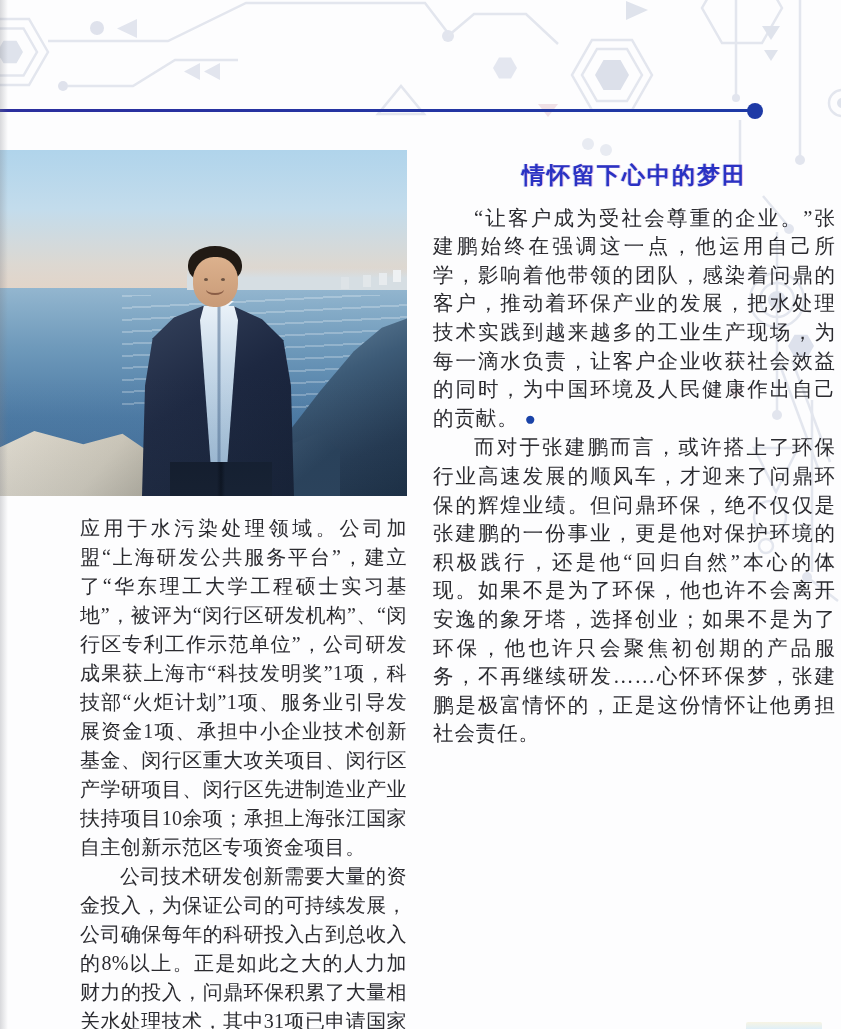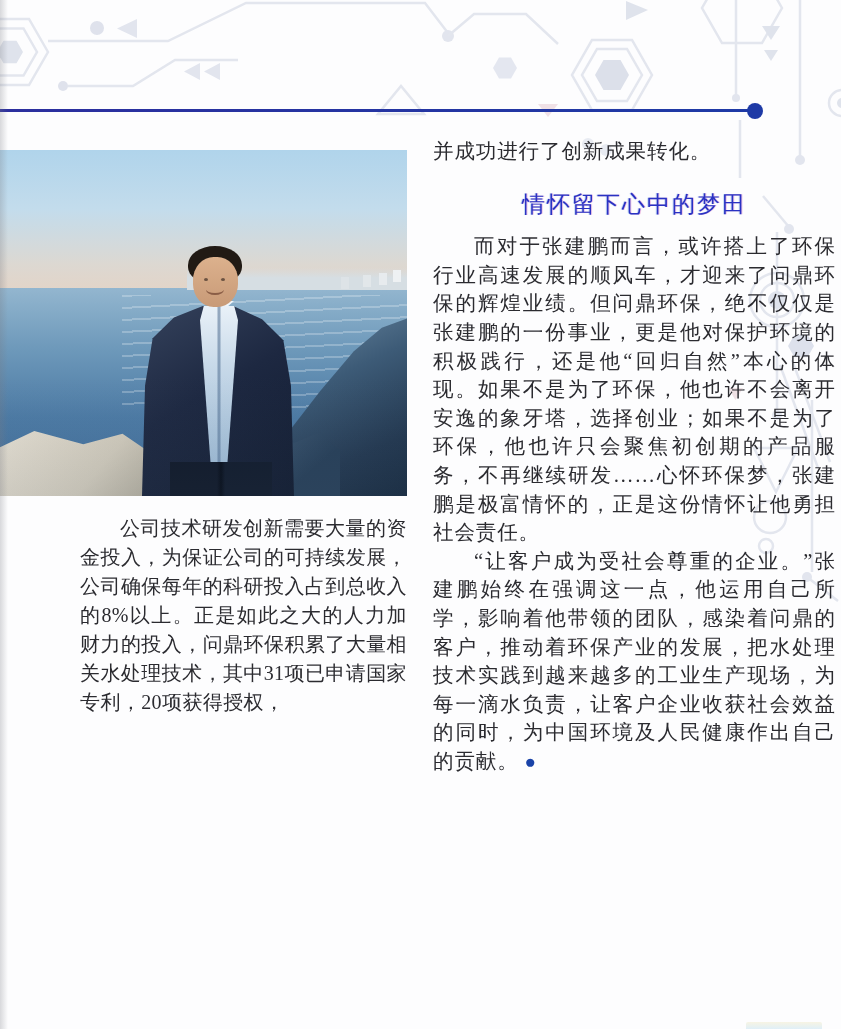--- a/index.html
+++ b/index.html
@@ -64,21 +64,21 @@
       background:linear-gradient(90deg,#0f1828 46%,#060d19 50%,#101a2b 54%);}
   
   .col{position:absolute;z-index:3;text-align:justify;}
   .col p{margin:0;}
   .col p.indent{text-indent:2em;}
   .left-col{left:80px;top:514px;width:327px;font-size:20px;line-height:29px;letter-spacing:.4px;}
   .right-col{left:433px;top:137px;width:403px;font-size:20.5px;line-height:28.6px;letter-spacing:.9px;}
   .section-heading{
     margin:24px 0 14px 0;text-align:center;
     font-family:"Liberation Sans","DejaVu Sans",sans-serif;
-    font-size:23px;font-weight:400;letter-spacing:2px;color:#2a32c3;
+    font-size:23px;font-weight:700;letter-spacing:2px;color:#2a32c3;
     text-shadow:1px 0 0 rgba(200,40,160,.25), -1px 0 0 rgba(40,120,220,.25);
   }
   .end-dot{color:#1a43a8;font-size:19px;letter-spacing:0;margin-left:6px;}
   
   .edge-shadow{position:absolute;left:0;top:0;width:8px;height:1029px;z-index:4;
       background:linear-gradient(90deg,rgba(120,122,130,.28),rgba(120,122,130,0));}
   .corner-artifact{position:absolute;left:746px;top:1022px;width:76px;height:7px;z-index:4;
       background:linear-gradient(180deg,#f6f2dd,#d8ecf6);opacity:.8;border-radius:2px 2px 0 0;}
 </style>
 </head>
@@ -160,25 +160,25 @@
       <div class="man-collar"></div>
       <div class="man-shirt"></div>
       <div class="man-trousers"></div>
       <div class="man-hair"></div>
       <div class="man-face"></div>
     </div>
     <div class="ph-grain"></div>
   </div>
 
   <div class="col left-col">
+    <p>应用于水污染处理领域。公司加盟“上海研发公共服务平台”，建立了“华东理工大学工程硕士实习基地”，被评为“闵行区研发机构”、“闵行区专利工作示范单位”，公司研发成果获上海市“科技发明奖”1项，科技部“火炬计划”1项、服务业引导发展资金1项、承担中小企业技术创新基金、闵行区重大攻关项目、闵行区产学研项目、闵行区先进制造业产业扶持项目10余项；承担上海张江国家自主创新示范区专项资金项目。</p>
     <p class="indent">公司技术研发创新需要大量的资金投入，为保证公司的可持续发展，公司确保每年的科研投入占到总收入的8%以上。正是如此之大的人力加财力的投入，问鼎环保积累了大量相关水处理技术，其中31项已申请国家专利，20项获得授权，</p>
   </div>
 
   <div class="col right-col">
-    <p>并成功进行了创新成果转化。</p>
     <h2 class="section-heading">情怀留下心中的梦田</h2>
+    <p class="indent"><span>“让客户成为受社会尊重的企业。”张建鹏始终在强调这一点，他运用自己所学，影响着他带领的团队，感染着问鼎的客户，推动着环保产业的发展，把水处理技术实践到越来越多的工业生产现场，为每一滴水负责，让客户企业收获社会效益的同时，为中国环境及人民健康作出自己的贡献。</span><span class="end-dot">●</span></p>
     <p class="indent">而对于张建鹏而言，或许搭上了环保行业高速发展的顺风车，才迎来了问鼎环保的辉煌业绩。但问鼎环保，绝不仅仅是张建鹏的一份事业，更是他对保护环境的积极践行，还是他“回归自然”本心的体现。如果不是为了环保，他也许不会离开安逸的象牙塔，选择创业；如果不是为了环保，他也许只会聚焦初创期的产品服务，不再继续研发……心怀环保梦，张建鹏是极富情怀的，正是这份情怀让他勇担社会责任。</p>
-    <p class="indent"><span>“让客户成为受社会尊重的企业。”张建鹏始终在强调这一点，他运用自己所学，影响着他带领的团队，感染着问鼎的客户，推动着环保产业的发展，把水处理技术实践到越来越多的工业生产现场，为每一滴水负责，让客户企业收获社会效益的同时，为中国环境及人民健康作出自己的贡献。</span><span class="end-dot">●</span></p>
   </div>
 
   <div class="edge-shadow"></div>
   <div class="corner-artifact"></div>
 </div>
 
 </body></html>

